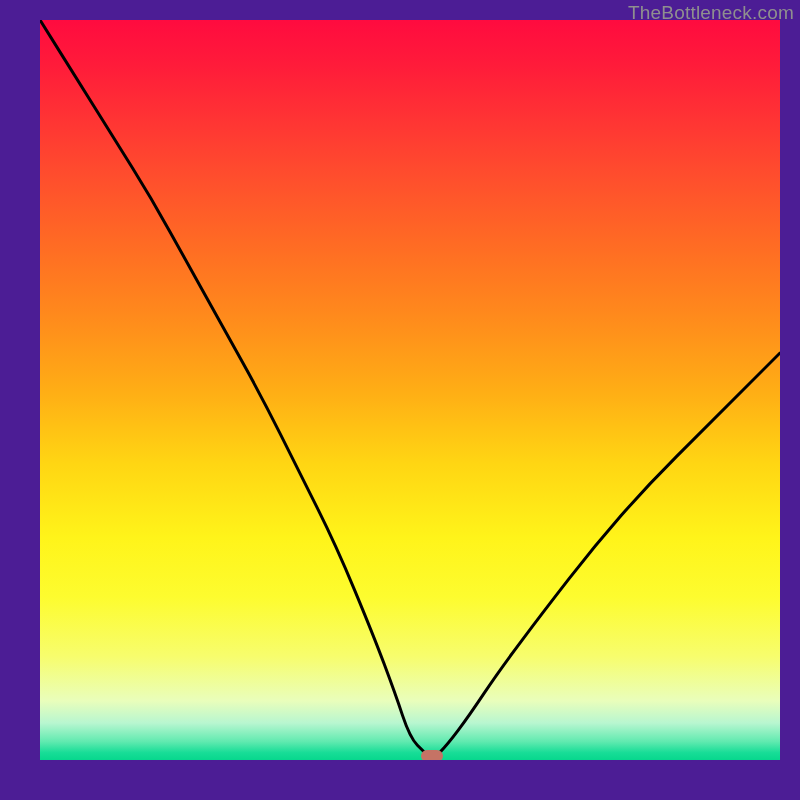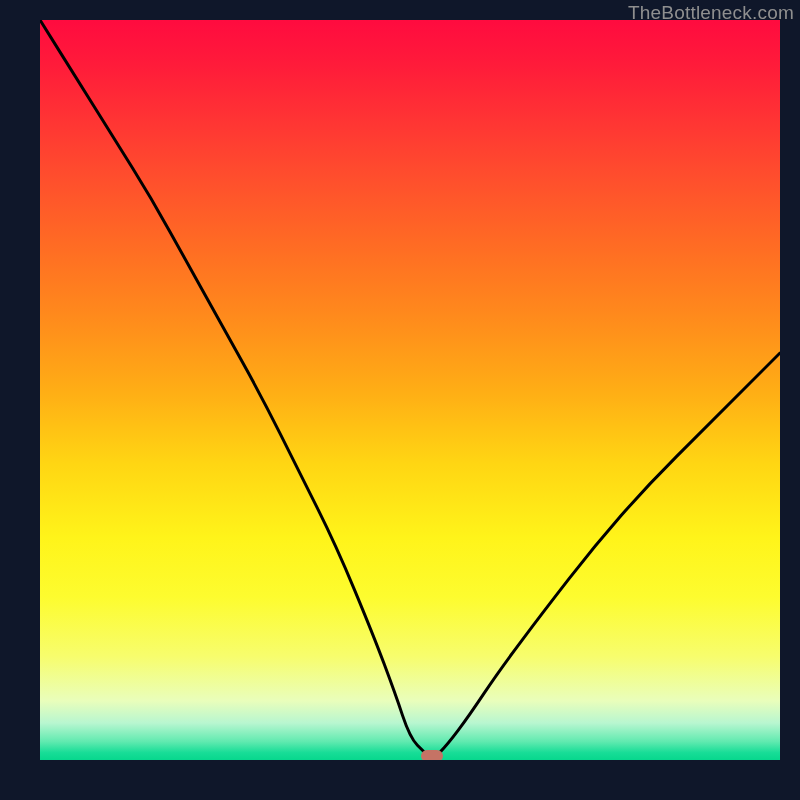--- a/index.html
+++ b/index.html
@@ -8,21 +8,21 @@
     width: 800px;
     height: 800px;
     background: #000;
     overflow: hidden;
     font-family: Arial, Helvetica, sans-serif;
   }
   .frame {
     position: relative;
     width: 800px;
     height: 800px;
-    background: #0f172a;
+    background: #4c1d95;
   }
   .plot-area {
     position: absolute;
     left: 40px;
     top: 20px;
     width: 740px;
     height: 740px;
     background: linear-gradient(
       to bottom,
       #ff0b3f 0%,

